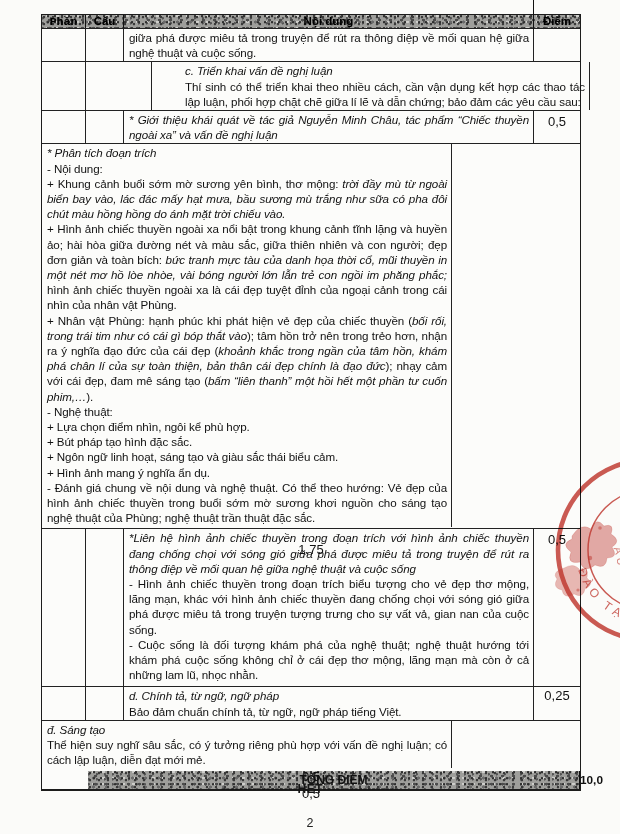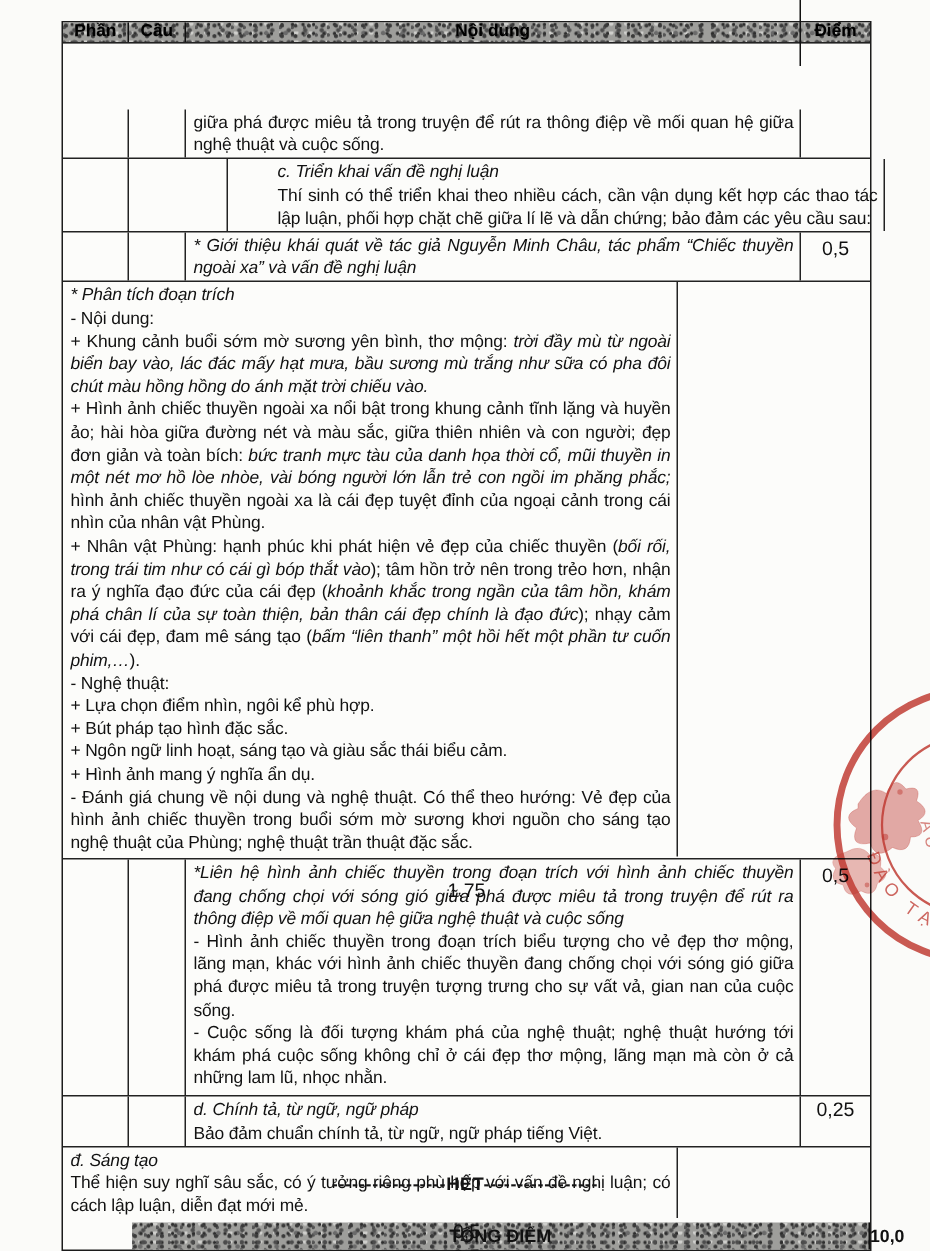--- a/index.html
+++ b/index.html
@@ -12,21 +12,21 @@
   .page{position:absolute;inset:0;}
   
   .rubric{
     position:absolute;left:41px;top:14px;width:538px;
     border:1.6px solid #1c1c1c;border-bottom-width:2.5px;
     background:#fcfcfa;
   }
   .row{display:flex;border-bottom:1.2px solid #222;box-sizing:border-box;}
   .row:last-child{border-bottom:none;}
   .cell{box-sizing:border-box;}
-  .c-phan{width:44px;border-right:1.3px solid #222;flex:none;}
+  .c-phan{width:44px;border-right:1.3px solid #222;flex:none;font-family:Liberation Mono, monospace;}
   .c-cau{width:38px;border-right:1.3px solid #222;flex:none;}
   .c-noidung{width:410px;border-right:1.3px solid #222;flex:none;
     padding:1px 4px 1px 5px;}
   .c-diem{flex:1;position:relative;}
   .para{
     font-size:11.6px;line-height:15.2px;text-align:justify;
     letter-spacing:-0.1px;
   }
   .it{font-style:italic;}
   .score{
@@ -80,21 +80,21 @@
   <div class="rubric">
 
     <div class="row hdr stipple">
       <div class="cell c-phan hcell">Phần</div>
       <div class="cell c-cau hcell">Câu</div>
       <div class="cell c-noidung hcell" style="padding:16px;">Nội dung</div>
       <div class="cell c-diem hcell">Điểm</div>
     </div>
 
     <div id="tbody">
-        <div class="row" style="min-height: 31px; margin-top: 44px;">
+        <div class="row" style="min-height: 31px;">
           <div class="cell c-phan"></div>
           <div class="cell c-cau"></div>
           <div class="cell c-noidung">
             <div class="para"><span>giữa phá được miêu tả trong truyện để rút ra thông điệp về mối quan hệ giữa nghệ thuật và cuộc sống.</span></div>
           </div>
           <div class="cell c-diem"></div>
         </div>
         <div class="row" style="min-height: 48px; gap: 28px;">
           <div class="cell c-phan"></div>
           <div class="cell c-cau"></div>

